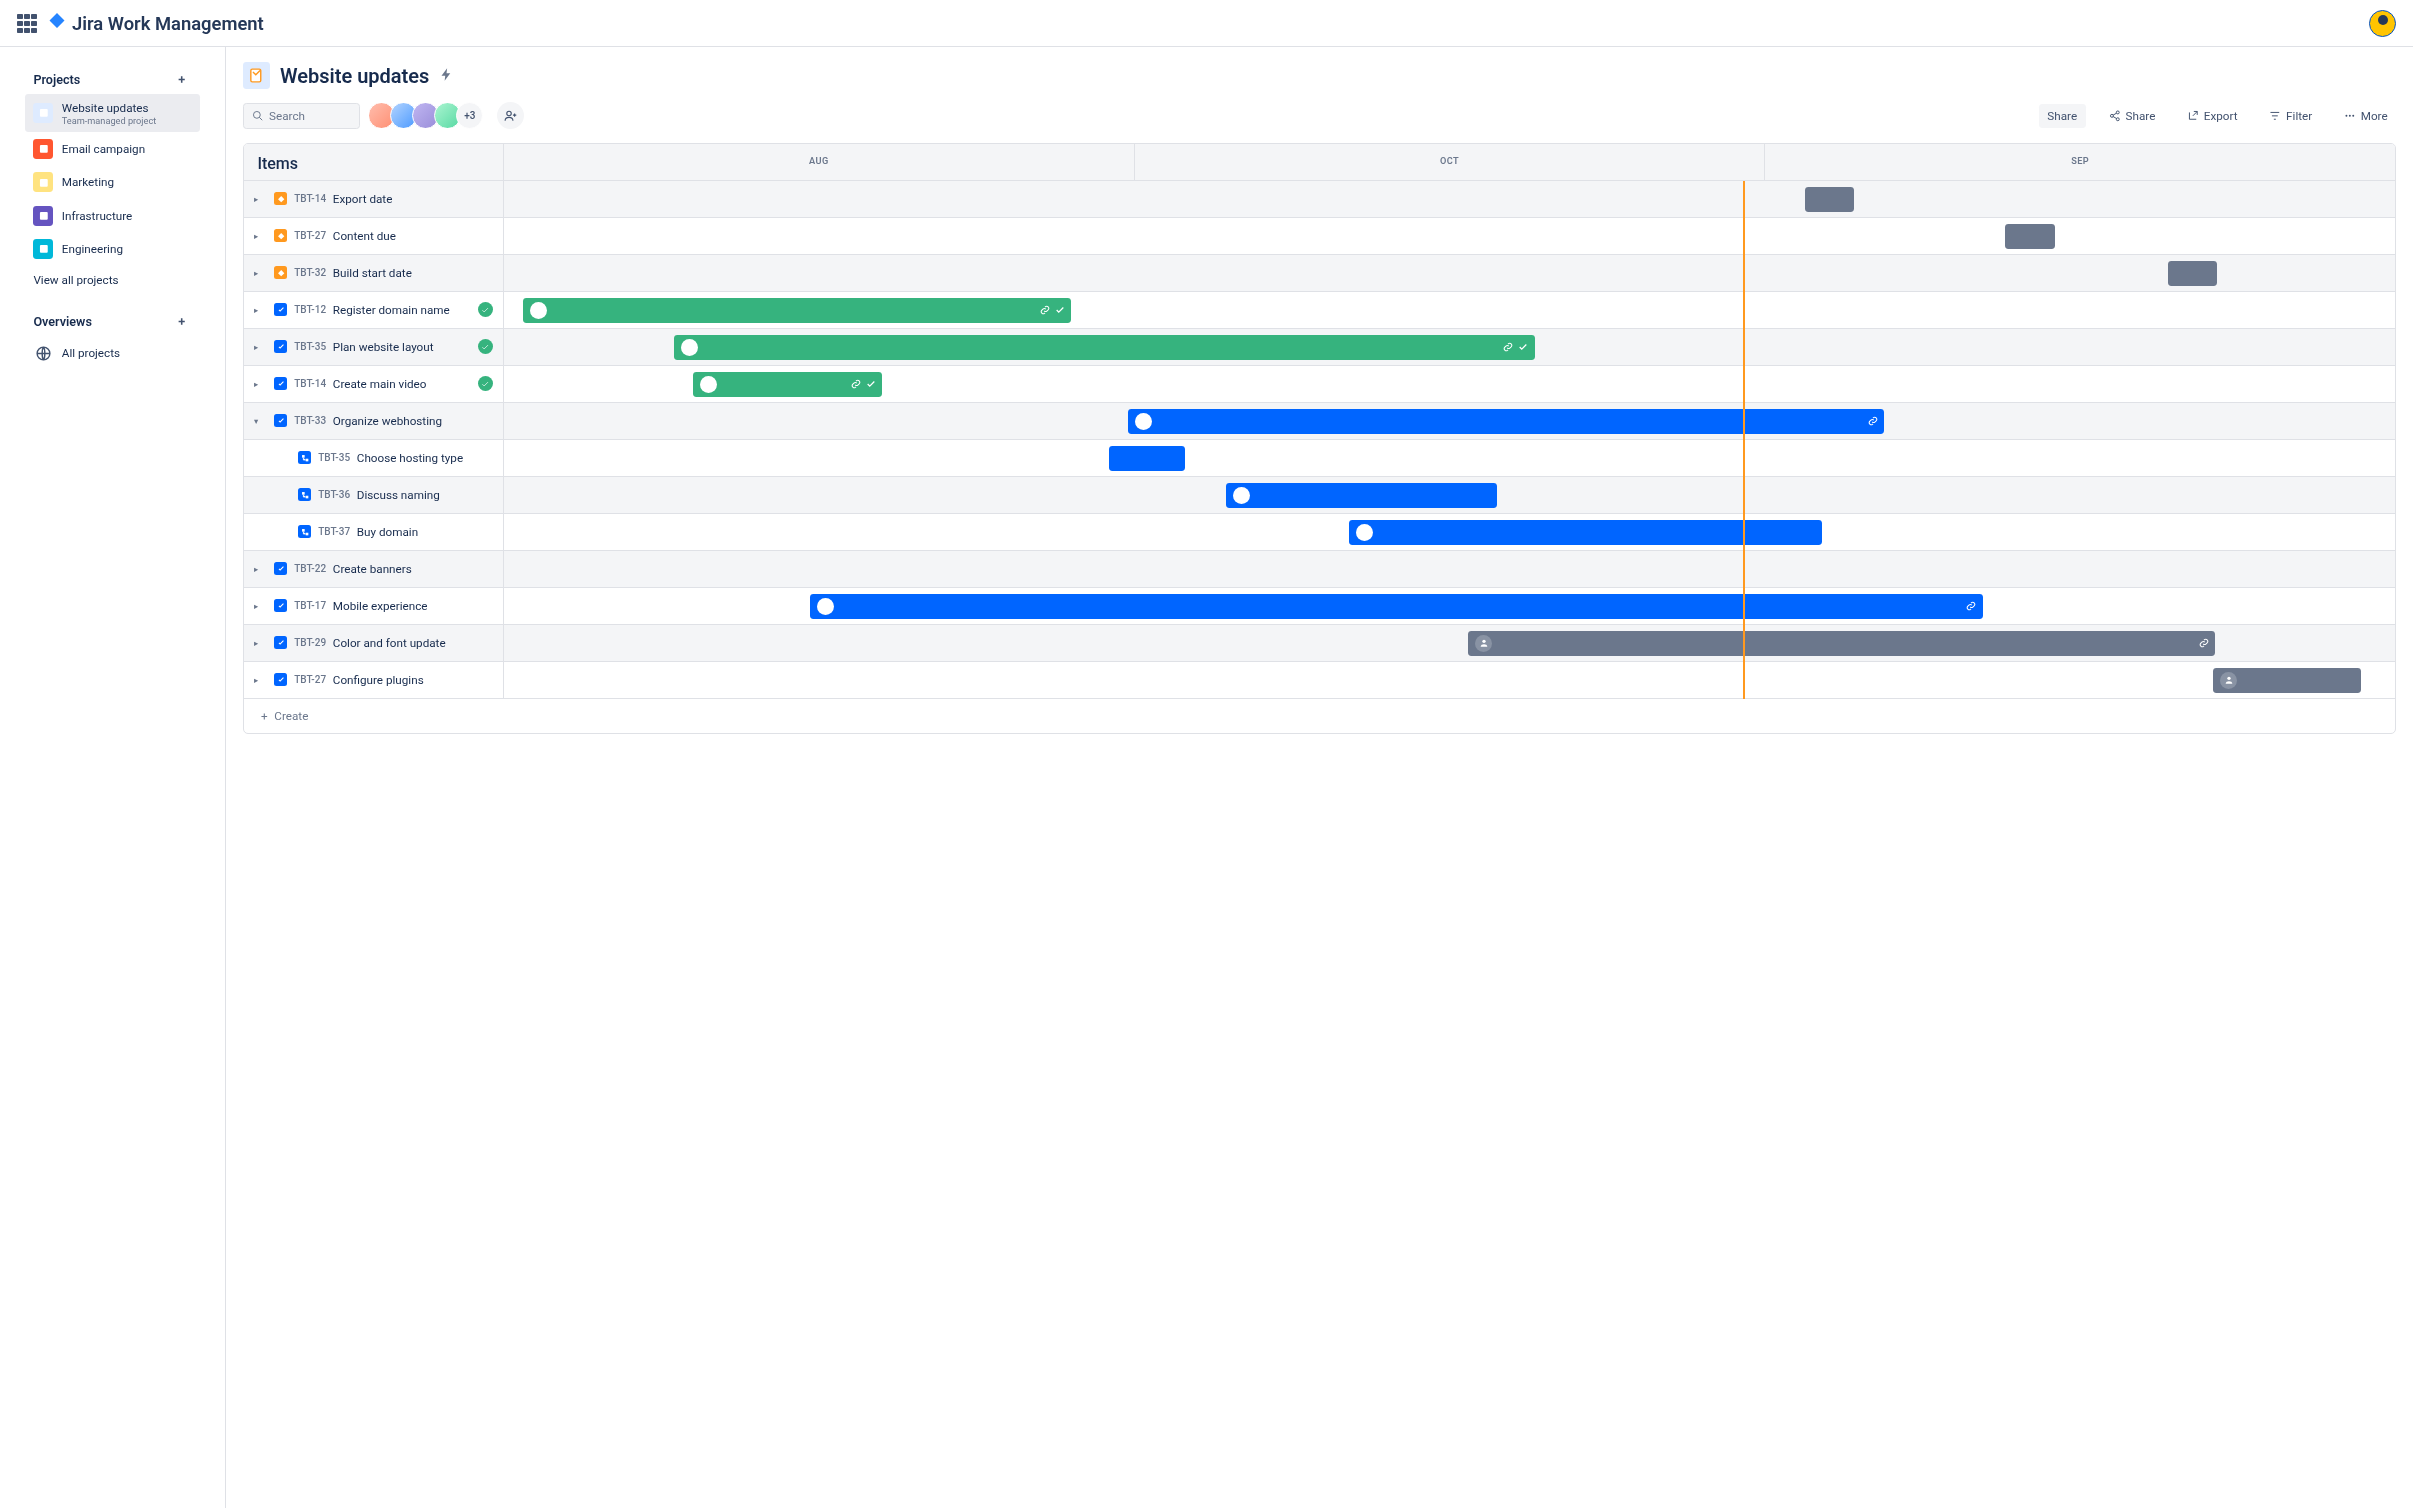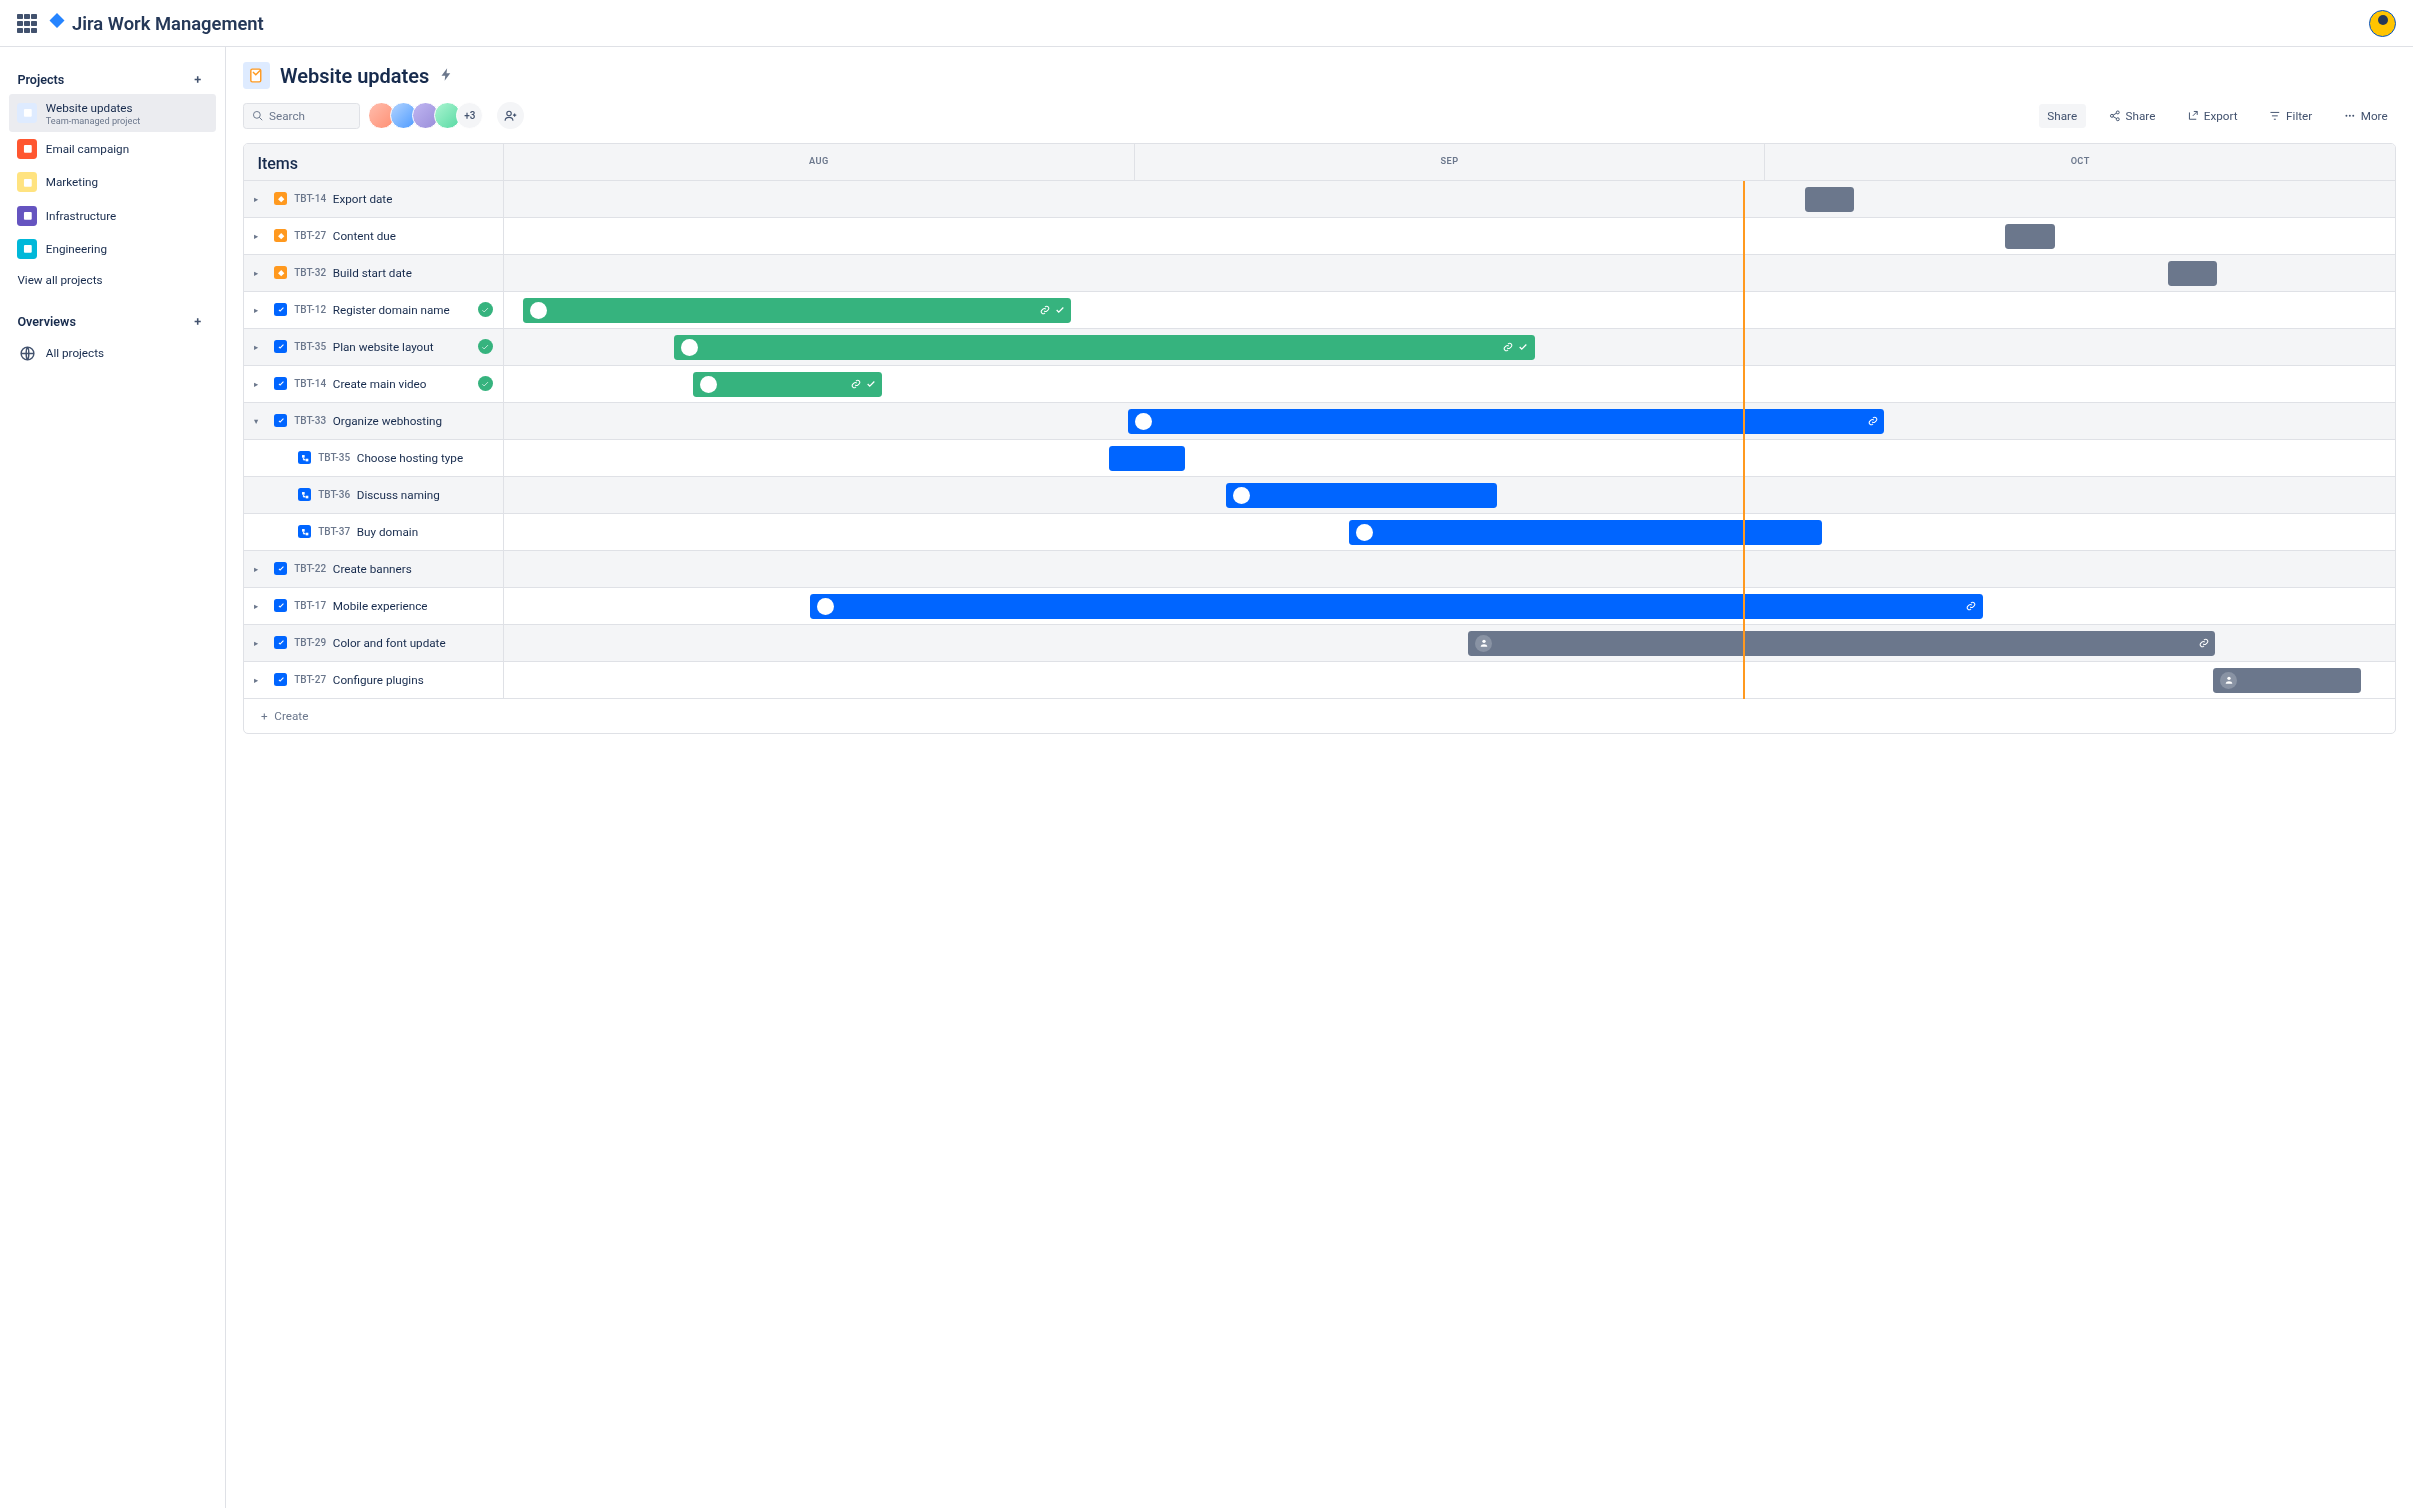--- a/index.html
+++ b/index.html
@@ -10,21 +10,21 @@
 .topbar-left { display: flex; align-items: flex-end; gap: 10px; }
 .app-grid { width: 20px; height: 20px; display: grid; grid-template-columns: repeat(3,1fr); grid-template-rows: repeat(3,1fr); gap: 1.7px; cursor: pointer; }
 .app-grid span { background: #42526E; border-radius: 0.8px; }
 .brand { display: flex; align-items: center; gap: 5px; font-size: 18.4px; font-weight: 600; color: #253858; }
 .brand svg { width: 20px; height: 20px; }
 .avatar-top { width: 27px; height: 27px; border-radius: 50%; background: #FFC400; border: 1.7px solid #0052CC; position: relative; cursor: pointer; }
 .avatar-top::after { content: ""; position: absolute; top: 4.2px; left: 50%; transform: translateX(-50%); width: 10px; height: 10px; border-radius: 50%; background: #253858; }
 
 
 .layout { display: flex; height: calc(100vh - 47px); }
-.sidebar { width: 226px; border-right: 0.8px solid #DFE1E6; padding: 17px 9px; overflow-y: auto; }
+.sidebar { width: 226px; border-right: 0.8px solid #DFE1E6; padding: 17px 25px; overflow-y: auto; }
 .main { flex: 1; display: flex; flex-direction: column; overflow: hidden; }
 
 
 .side-header { display: flex; align-items: center; justify-content: space-between; padding: 5px 8.4px; font-weight: 600; font-size: 12.6px; }
 .plus-btn { width: 20px; height: 20px; border-radius: 3.4px; display: flex; align-items: center; justify-content: center; cursor: pointer; color: #42526E; }
 .side-item { display: flex; align-items: center; gap: 8.4px; padding: 6.7px 8.4px; border-radius: 3.4px; cursor: pointer; font-size: 11.7px; }
 .side-item.active { background: #EBECF0; }
 .side-icon { width: 20px; height: 20px; border-radius: 3.4px; display: flex; align-items: center; justify-content: center; font-size: 11.7px; color: #fff; flex-shrink: 0; }
 .side-item .texts { display: flex; flex-direction: column; }
 .side-item .sub { font-size: 9.2px; color: #6B778C; }
@@ -276,22 +276,22 @@
         </div>
       </div>
     </div>
 
     <div class="timeline-container">
       <div class="timeline">
         <div class="tl-header">
           <div class="tl-items-col">Items</div>
           <div class="tl-months" id="tl-months">
               <div class="tl-month">AUG</div>
+              <div class="tl-month">OCT</div>
               <div class="tl-month">SEP</div>
-              <div class="tl-month">OCT</div>
             </div>
         </div>
         <div class="tl-body" id="tl-body">
           <div class="today-line" id="today-line" style="left: 1499px;"></div>
         <div class="tl-row alt">
               <div class="tl-left" style="padding-left: 10px;">
                 <span class="chevron">▸</span>
                 <span class="issue-icon milestone">
                   <svg viewBox="0 0 16 16">
                     <path fill="#fff" d="M8 2l6 6-6 6-6-6z"></path>

